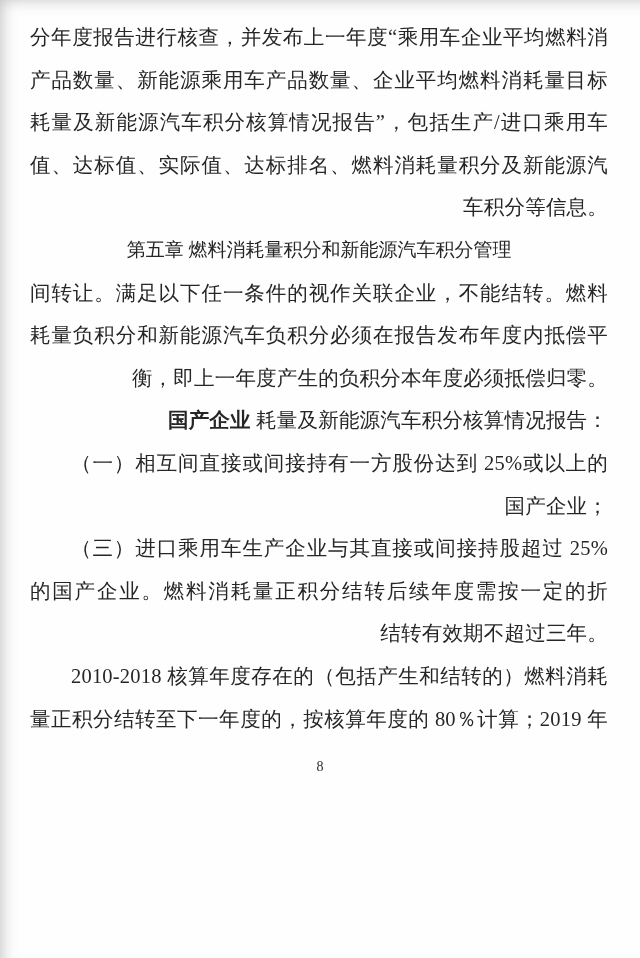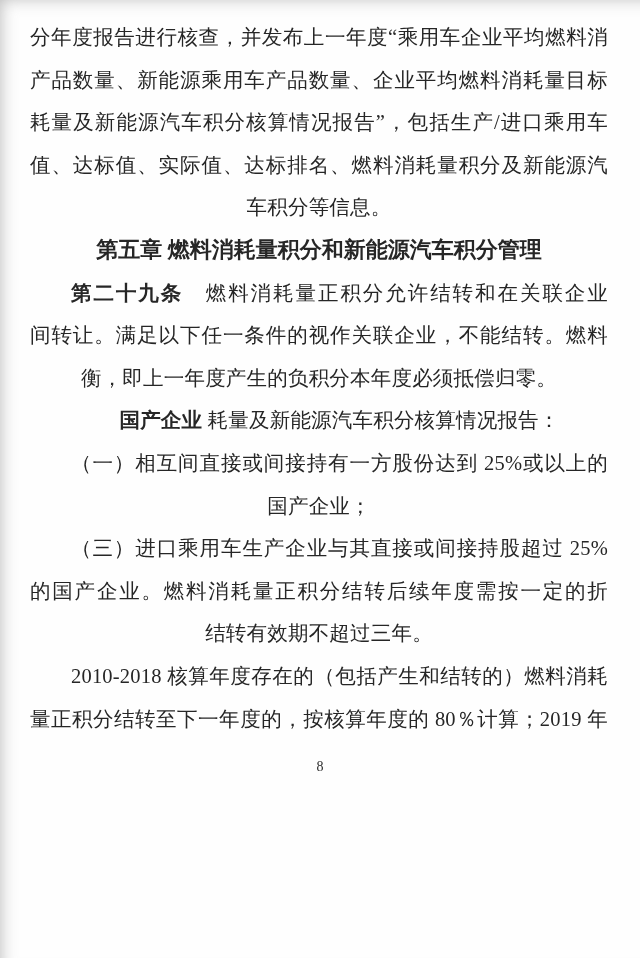--- a/index.html
+++ b/index.html
@@ -22,36 +22,36 @@
     padding: 16px 32px 0 30px;
   }
   .para {
     margin: 0;
   }
   .line {
     font-size: 20.5px;
     line-height: 42.6px;
     height: 42.6px;
     overflow: hidden;
-    text-align: center;
+    text-align: right;
     letter-spacing: 0.2px;
   }
   .line.just {
     text-align: justify;
     text-align-last: justify;
     text-justify: inter-character;
   }
   .line.indent {
     text-indent: 2em;
   }
   .heading {
-    font-size: 22px;
+    font-size: 19px;
     line-height: 42.6px;
     height: 42.6px;
-    font-weight: bold;
+    font-weight: normal;
     text-align: center;
     overflow: hidden;
   }
   .bold {
     font-weight: bold;
   }
   .footer {
     margin-top: 17px;
     text-align: center;
     font-size: 14px;
@@ -66,22 +66,22 @@
   <div class="content">
       <div class="para">
         <div class="line just"><span>分年度报告进行核查，并发布上一年度“乘用车企业平均燃料消</span></div>
         <div class="line just"><span>产品数量、新能源乘用车产品数量、企业平均燃料消耗量目标</span></div>
         <div class="line just"><span>耗量及新能源汽车积分核算情况报告”，包括生产/进口乘用车</span></div>
         <div class="line just"><span>值、达标值、实际值、达标排名、燃料消耗量积分及新能源汽</span></div>
         <div class="line"><span>车积分等信息。</span></div>
       </div>
       <div class="heading">第五章 燃料消耗量积分和新能源汽车积分管理</div>
       <div class="para">
-        <div class="line just indent"><span class="bold">第二十九条</span><span>　燃料消耗量正积分允许结转和在关联企业</span></div>
         <div class="line just"><span>间转让。满足以下任一条件的视作关联企业，不能结转。燃料消</span></div>
+        <div class="line just"><span>耗量负积分和新能源汽车负积分必须在报告发布年度内抵偿平</span></div>
         <div class="line"><span>衡，即上一年度产生的负积分本年度必须抵偿归零。</span></div>
       </div>
       <div class="para">
         <div class="line indent"><span class="bold">国产企业</span><span> 耗量及新能源汽车积分核算情况报告：</span></div>
       </div>
       <div class="para">
         <div class="line just indent"><span>（一）相互间直接或间接持有一方股份达到 25%或以上的</span></div>
         <div class="line"><span>国产企业；</span></div>
       </div>
       <div class="para">

